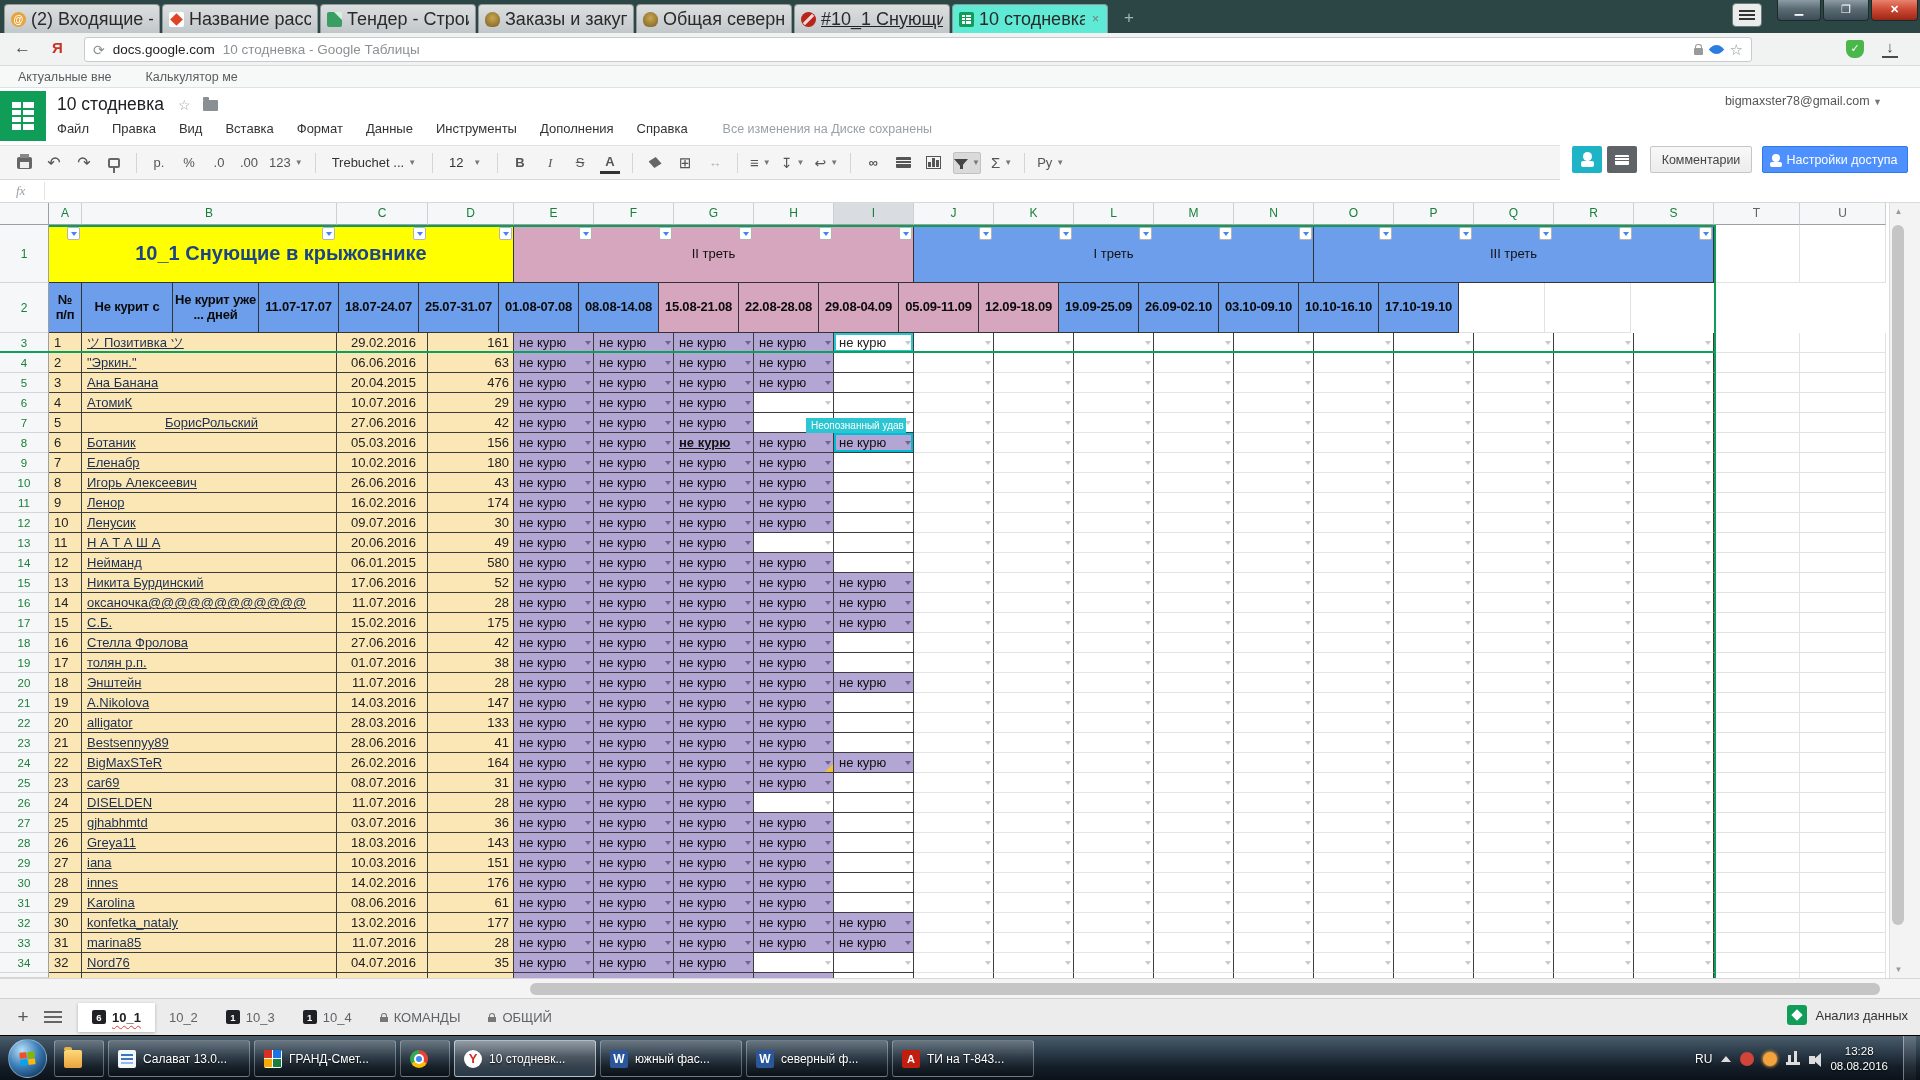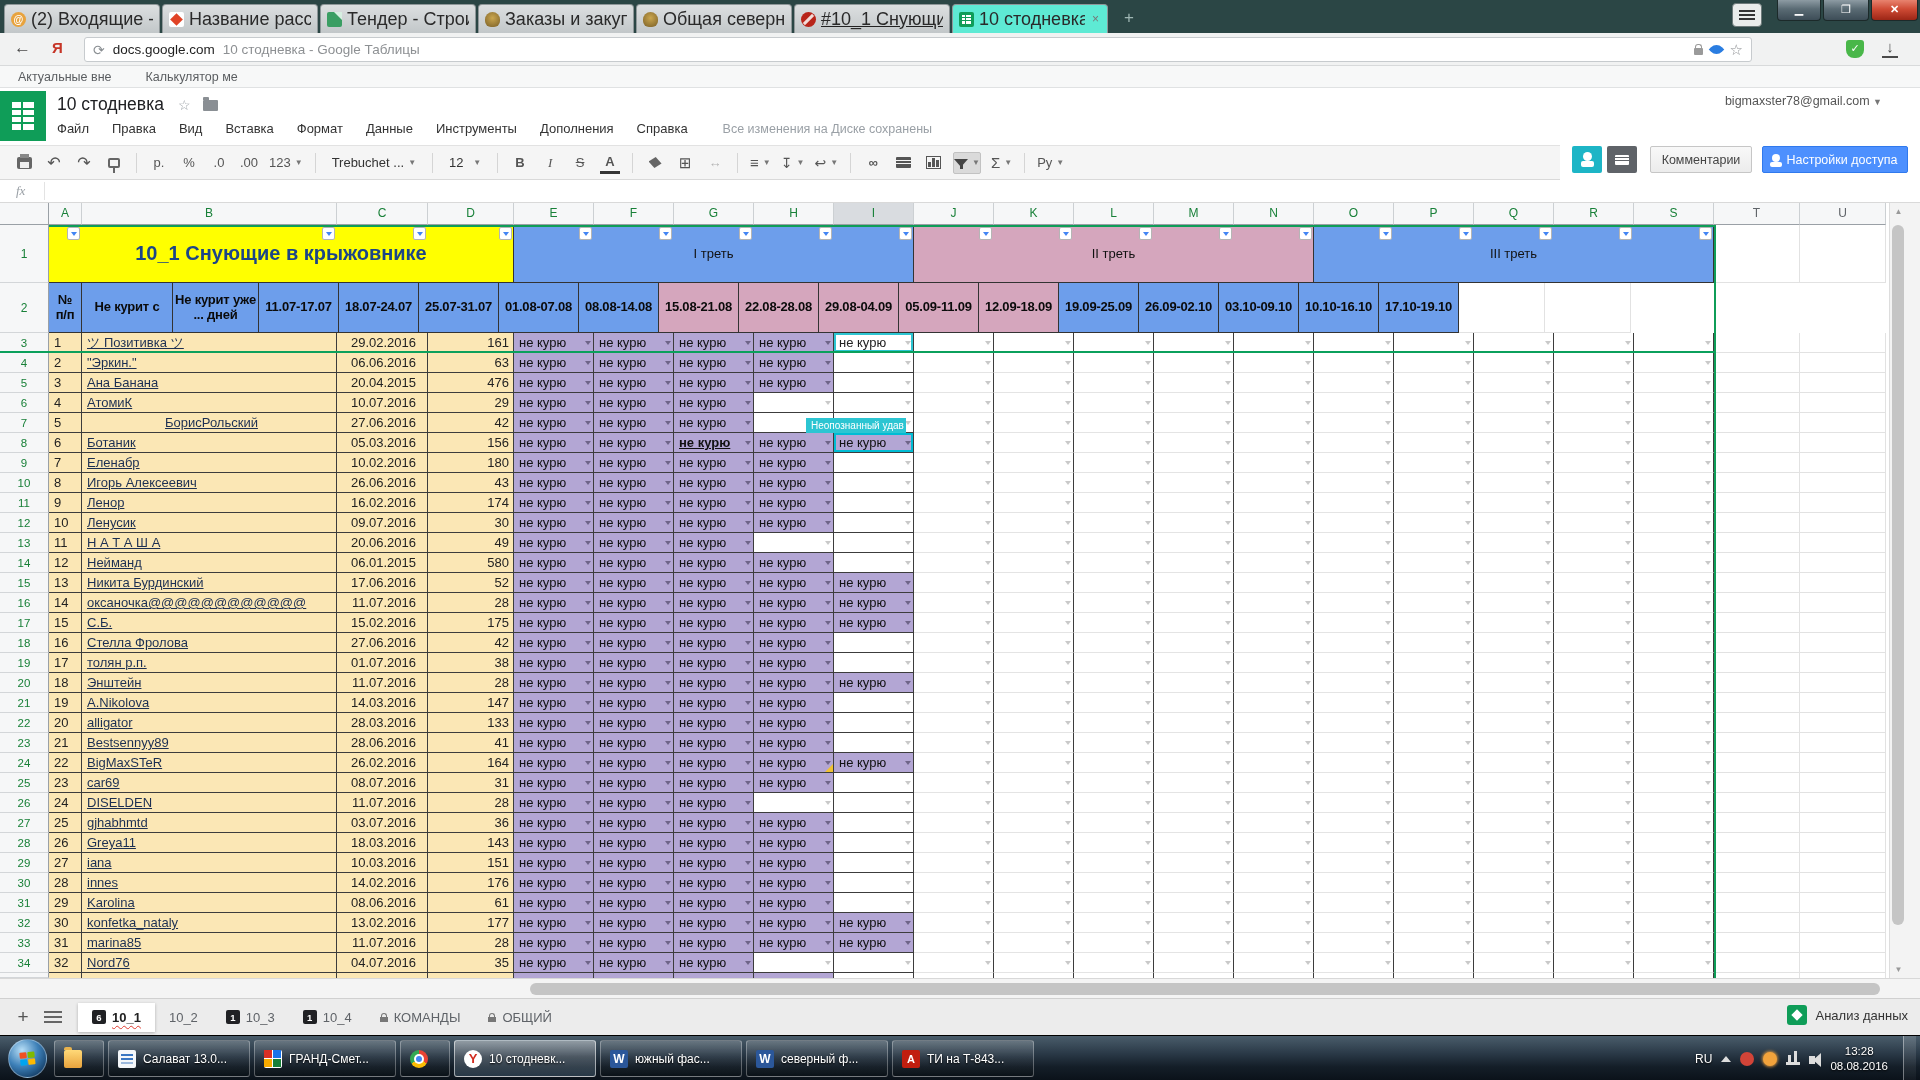--- a/index.html
+++ b/index.html
@@ -453,40 +453,40 @@
           <div class="fbtn" style="left: 273px;">
             <i></i>
           </div>
           <div class="fbtn" style="left: 364px;">
             <i></i>
           </div>
           <div class="fbtn" style="left: 450px;">
             <i></i>
           </div>
         </div>
-        <div class="seg segB" style="width: 400px;">
-          <span class="segtx">I треть</span>
+        <div class="seg segP" style="width: 400px;">
+          <span class="segtx">II треть</span>
           <div class="fbtn" style="left: 65px;">
             <i></i>
           </div>
           <div class="fbtn" style="left: 145px;">
             <i></i>
           </div>
           <div class="fbtn" style="left: 225px;">
             <i></i>
           </div>
           <div class="fbtn" style="left: 305px;">
             <i></i>
           </div>
           <div class="fbtn" style="left: 385px;">
             <i></i>
           </div>
         </div>
-        <div class="seg segP" style="width: 400px;">
-          <span class="segtx">II треть</span>
+        <div class="seg segB" style="width: 400px;">
+          <span class="segtx">I треть</span>
           <div class="fbtn" style="left: 65px;">
             <i></i>
           </div>
           <div class="fbtn" style="left: 145px;">
             <i></i>
           </div>
           <div class="fbtn" style="left: 225px;">
             <i></i>
           </div>
           <div class="fbtn" style="left: 305px;">

